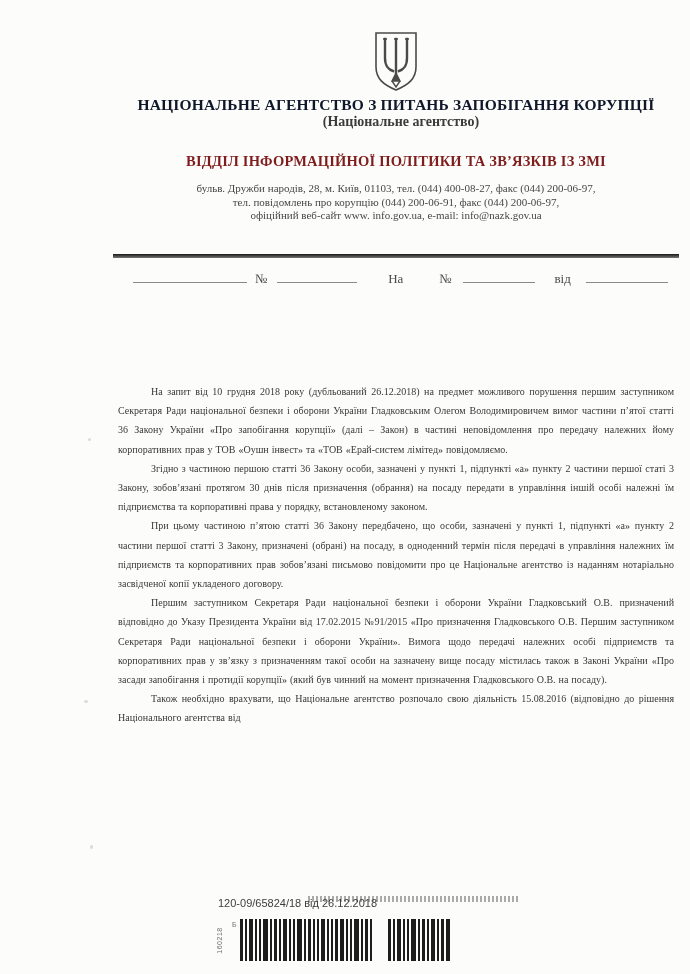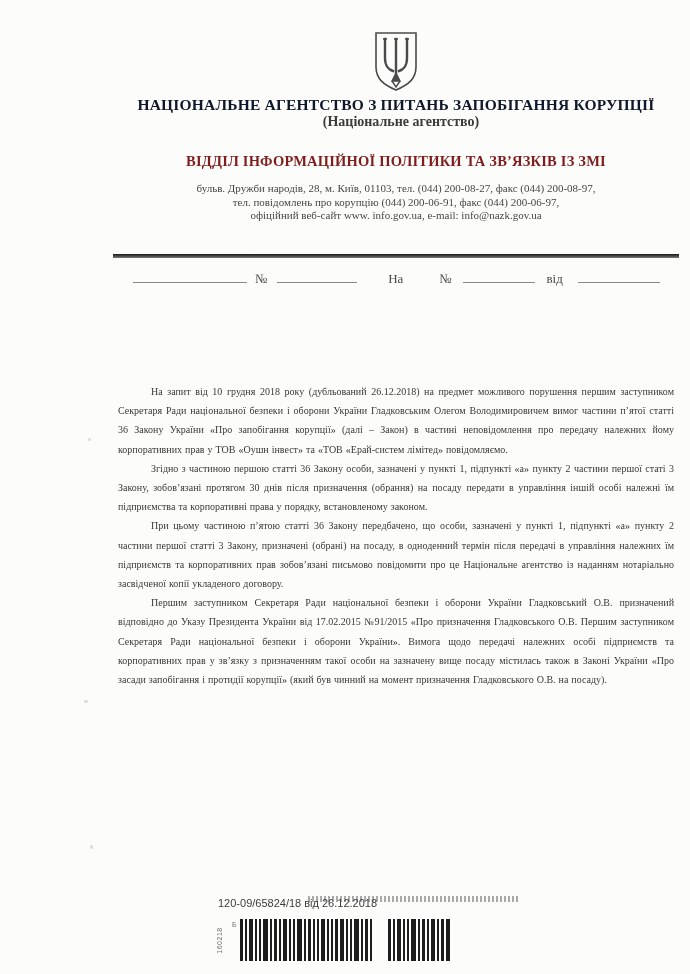--- a/index.html
+++ b/index.html
@@ -44,21 +44,21 @@
     font-size:13px;color:#4a4a4a;white-space:nowrap;
   }
   .blank{display:inline-block;border-bottom:1px solid #8a8a8a;height:14px;vertical-align:baseline;}
   .b1{margin-left:15px;width:114px;}
   .b2{margin-left:6px;width:80px;}
   .b3{margin-left:8px;width:72px;}
   .b4{margin-left:12px;width:82px;}
   .lbl-no1{margin-left:5px;}
   .lbl-na{margin-left:28px;}
   .lbl-no2{margin-left:33px;}
-  .lbl-vid{margin-left:8px;}
+  .lbl-vid{margin-left:16px;}
 
   
   .body-text{
     position:absolute;top:382px;left:0;width:556px;
     font-size:10px;line-height:19.2px;
     text-align:justify;color:#383838;
     word-spacing:.5px;
   }
   .body-text p{margin:0;text-indent:33px;}
 
@@ -109,21 +109,21 @@
           </g>
         </svg>
       </span>
     </div>
 
     <div class="org-name">НАЦІОНАЛЬНЕ АГЕНТСТВО З ПИТАНЬ ЗАПОБІГАННЯ КОРУПЦІЇ</div>
     <div class="org-short">(Національне агентство)</div>
     <div class="department">ВІДДІЛ ІНФОРМАЦІЙНОЇ ПОЛІТИКИ ТА ЗВ’ЯЗКІВ ІЗ ЗМІ</div>
 
     <div class="contacts">
-      <div>бульв. Дружби народів, 28, м. Київ, 01103, тел. (044)  200-08-27, факс (044) 200-08-97,</div>
+      <div>бульв. Дружби народів, 28, м. Київ, 01103, тел. (044)  400-08-27, факс (044) 200-06-97,</div>
       <div>тел. повідомлень про корупцію (044) 200-06-91, факс (044) 200-06-97,</div>
       <div>офіційний веб-сайт www. info.gov.ua, e-mail: info@nazk.gov.ua</div>
     </div>
 
     <div class="rule"></div>
 
     <div class="ref-line">
       <span class="blank b1"></span>
       <span class="lbl-no1">№</span>
       <span class="blank b2"></span>
@@ -132,20 +132,21 @@
       <span class="blank b3"></span>
       <span class="lbl-vid">від</span>
       <span class="blank b4"></span>
     </div>
 
     <div class="body-text">
       <p>На запит від 10 грудня 2018 року (дубльований 26.12.2018) на предмет можливого порушення першим заступником Секретаря Ради національної безпеки і оборони України Гладковським Олегом Володимировичем вимог частини п’ятої статті 36 Закону України «Про запобігання корупції» (далі – Закон) в частині неповідомлення про передачу належних йому корпоративних прав у ТОВ «Оушн інвест» та «ТОВ «Ерай-систем лімітед» повідомляємо.</p>
       <p>Згідно з частиною першою статті 36 Закону особи, зазначені у пункті 1, підпункті «а» пункту 2 частини першої статі 3 Закону, зобов’язані протягом 30 днів після призначення (обрання) на посаду передати в управління іншій особі належні їм підприємства та корпоративні права у порядку, встановленому законом.</p>
       <p>При цьому частиною п’ятою статті 36 Закону передбачено, що особи, зазначені у пункті 1, підпункті «а» пункту 2 частини першої статті 3 Закону, призначені (обрані) на посаду, в одноденний термін після передачі в управління належних їм підприємств та корпоративних прав зобов’язані письмово повідомити про це Національне агентство із наданням нотаріально засвідченої копії укладеного договору.</p>
       <p>Першим заступником Секретаря Ради національної безпеки і оборони України Гладковський О.В. призначений відповідно до Указу Президента України від 17.02.2015 №91/2015 «Про призначення Гладковського О.В. Першим заступником Секретаря Ради національної безпеки і оборони України». Вимога щодо передачі належних особі підприємств та корпоративних прав у зв’язку з призначенням такої особи на зазначену вище посаду містилась також в Законі України «Про засади запобігання і протидії корупції» (який був чинний на момент призначення Гладковського О.В. на посаду).</p>
+      <p>Також необхідно врахувати, що Національне агентство розпочало свою діяльність 15.08.2016 (відповідно до рішення Національного агентства від</p>
     </div>
 
     <div class="stamp-smudge"></div>
     <div class="stamp-reg">120-09/65824/18 від 26.12.2018</div>
 
     <div class="barcode-side-number">160218</div>
     <div class="barcode-side-mark">Б</div>
 
     <div class="barcode">
       <svg width="212" height="42" viewBox="0 0 212 42">

